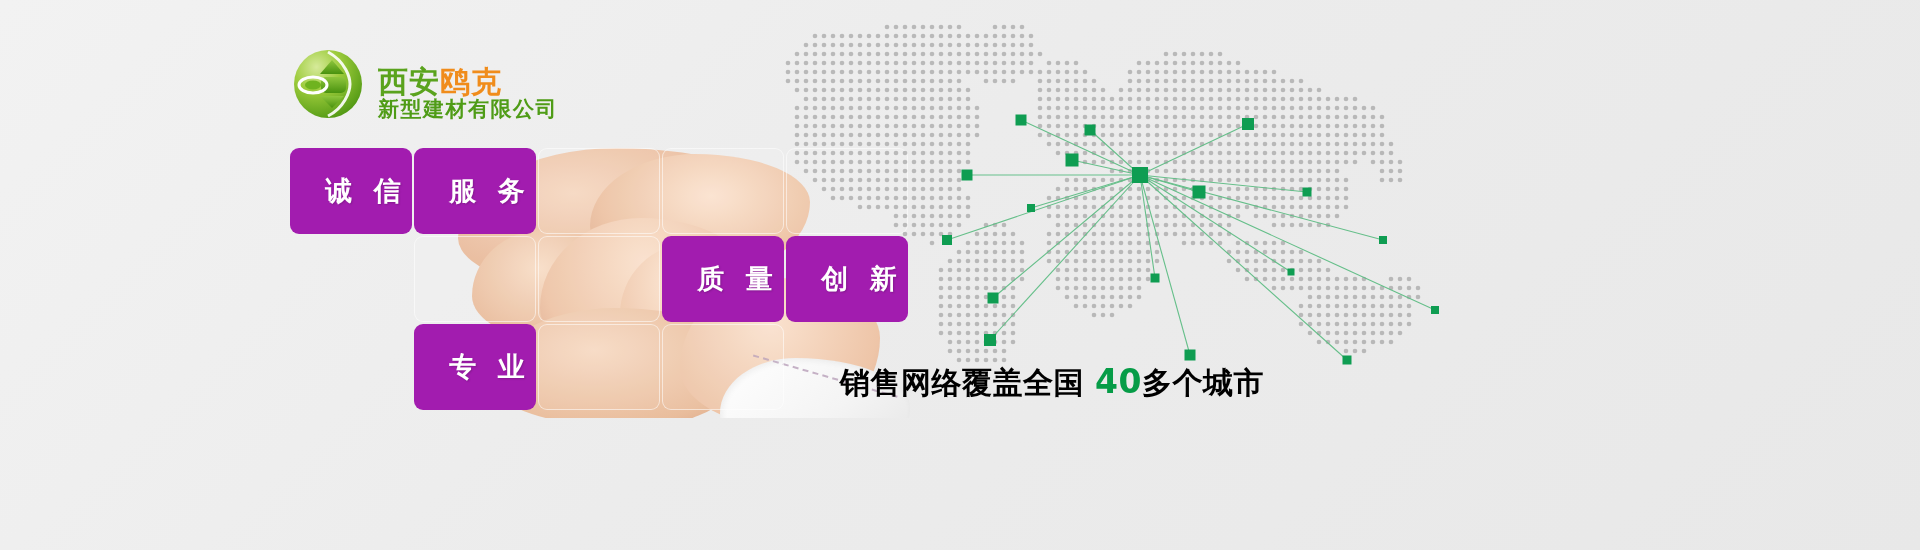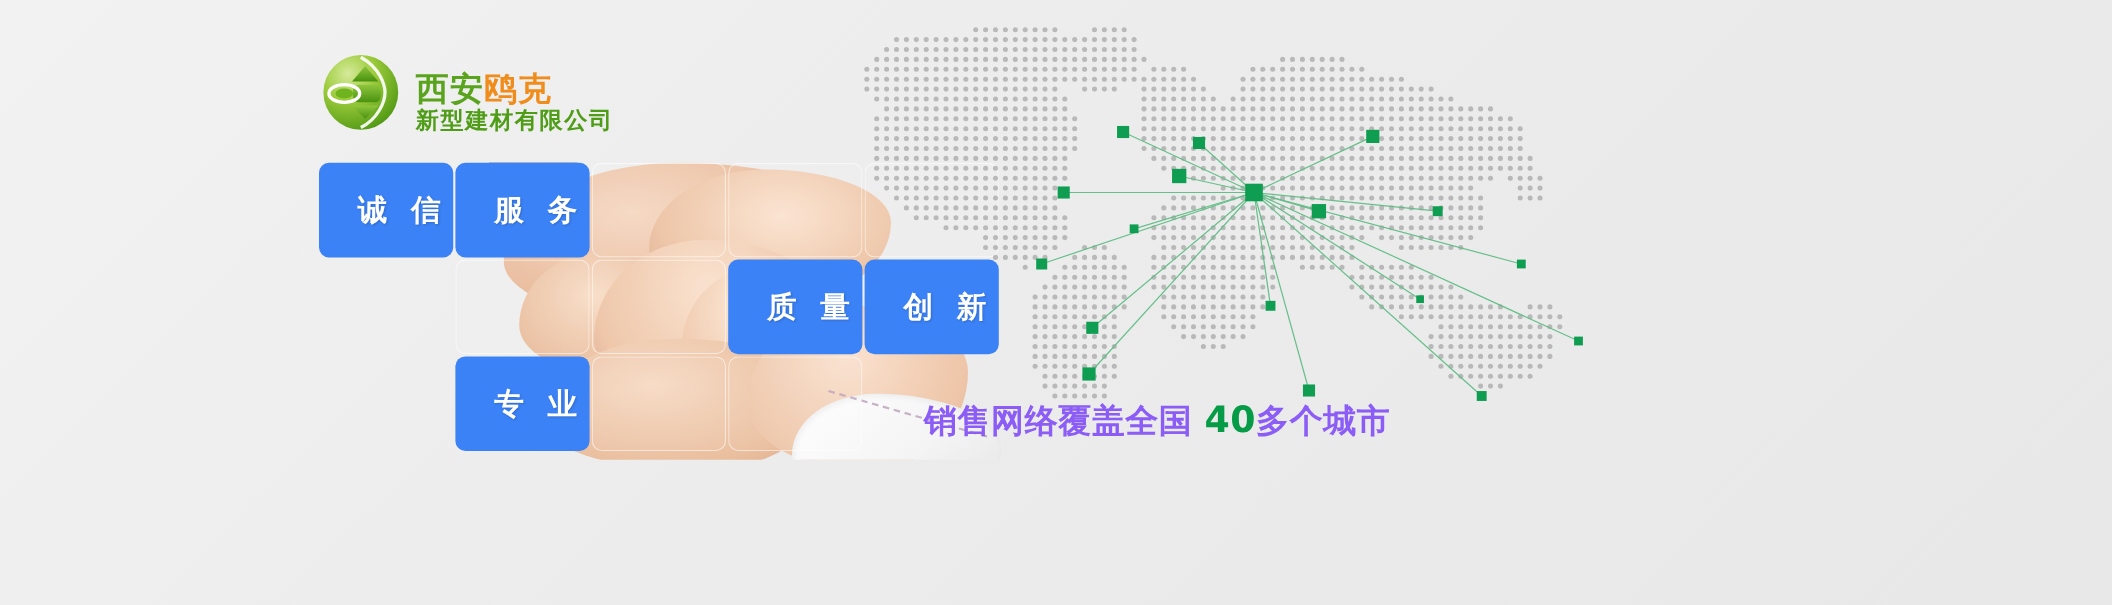--- a/index.html
+++ b/index.html
@@ -27,37 +27,37 @@
   }
   .photo-inner{position:absolute;inset:0;}
   
   .skin{position:absolute;border-radius:48% 52% 45% 55%/60% 40% 60% 40%;}
   .sleeve{position:absolute;border-radius:40% 60% 30% 55%/50% 45% 55% 50%;}
 
   .grid{position:absolute;left:0;top:0;width:620px;height:270px;
         display:grid;grid-template-columns:repeat(5,122px);
         grid-template-rows:repeat(3,86px);gap:2px;}
   .cell{border-radius:9px;}
-  .cell.solid{background:#3b82f6;padding-left:24px;}
+  .cell.solid{background:#a21caf;padding-left:24px;}
   .cell.glass{background:rgba(255,255,255,0.06);box-shadow:inset 0 0 0 1px rgba(255,255,255,0.55);}
   .cell.empty{background:transparent;}
   .cell.label{display:flex;align-items:center;justify-content:center;}
   .cell .txt{
     color:#ffffff;font-size:27px;font-weight:700;letter-spacing:6px;
     text-indent:6px;text-shadow:1px 1px 2px rgba(0,0,0,.18);
   }
 
   
   .map-wrap{position:absolute;left:735px;top:10px;width:800px;height:360px;}
   .map-svg{width:100%;height:100%;display:block;}
 
   
   .caption{position:absolute;left:840px;top:362px;white-space:nowrap;
            font-size:30px;font-weight:700;letter-spacing:.5px;}
-  .caption .dark{color:#8b5cf6;}
+  .caption .dark{color:#000000;}
   .caption .num{color:#069C47;font-size:33px;}
 </style>
 </head>
 <body>
 
 <div class="banner">
 
   <div class="logo-block">
     <div class="logo-mark">
       <svg width="72" height="72" viewBox="0 0 72 72">

